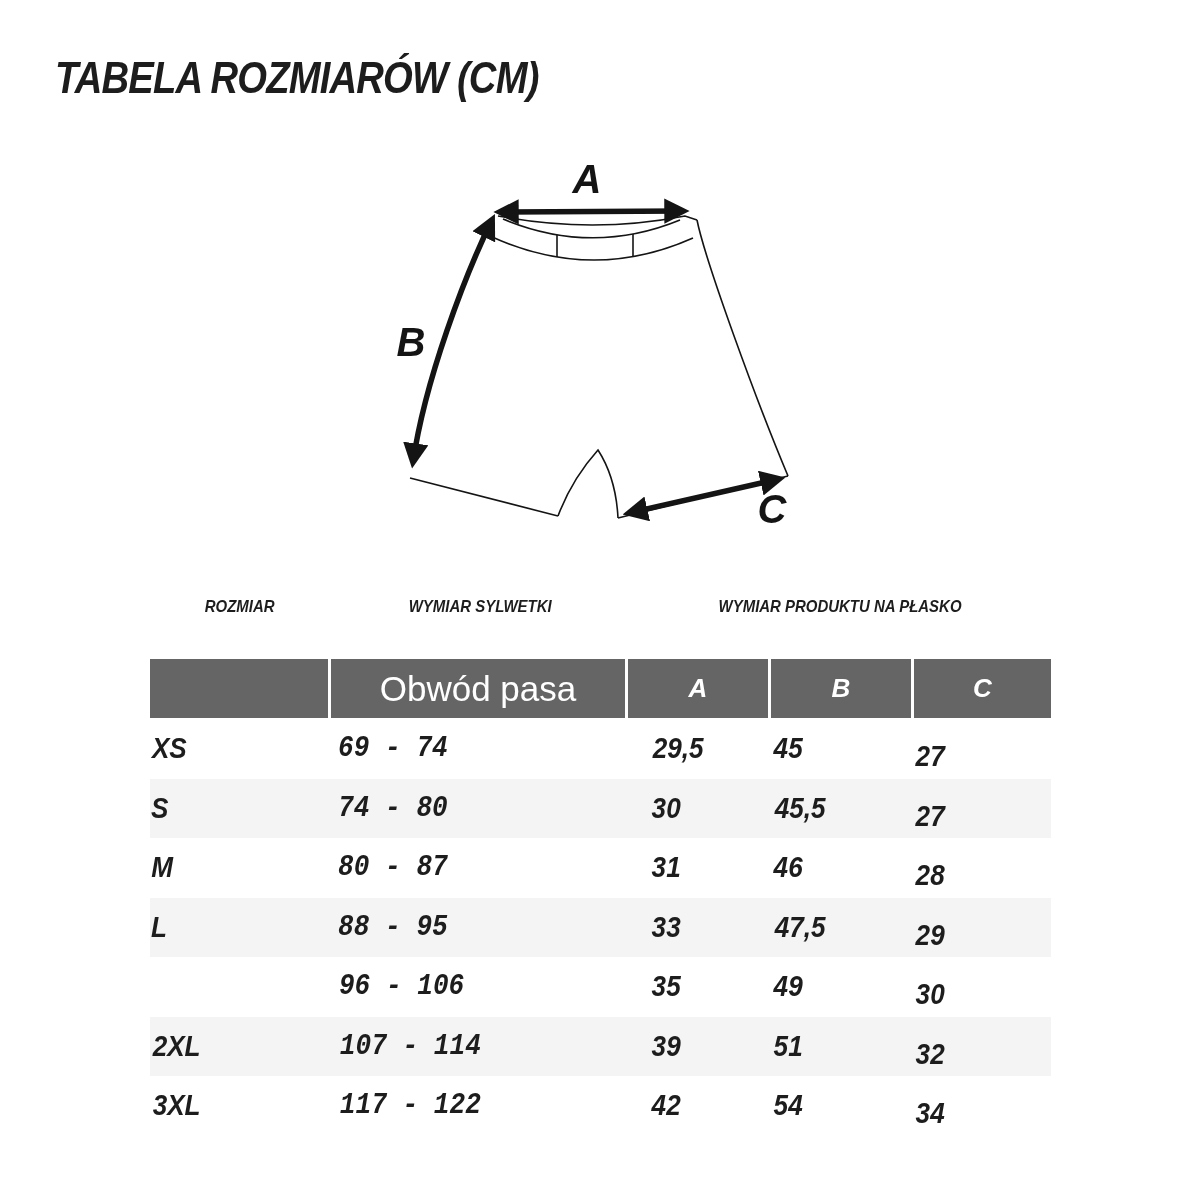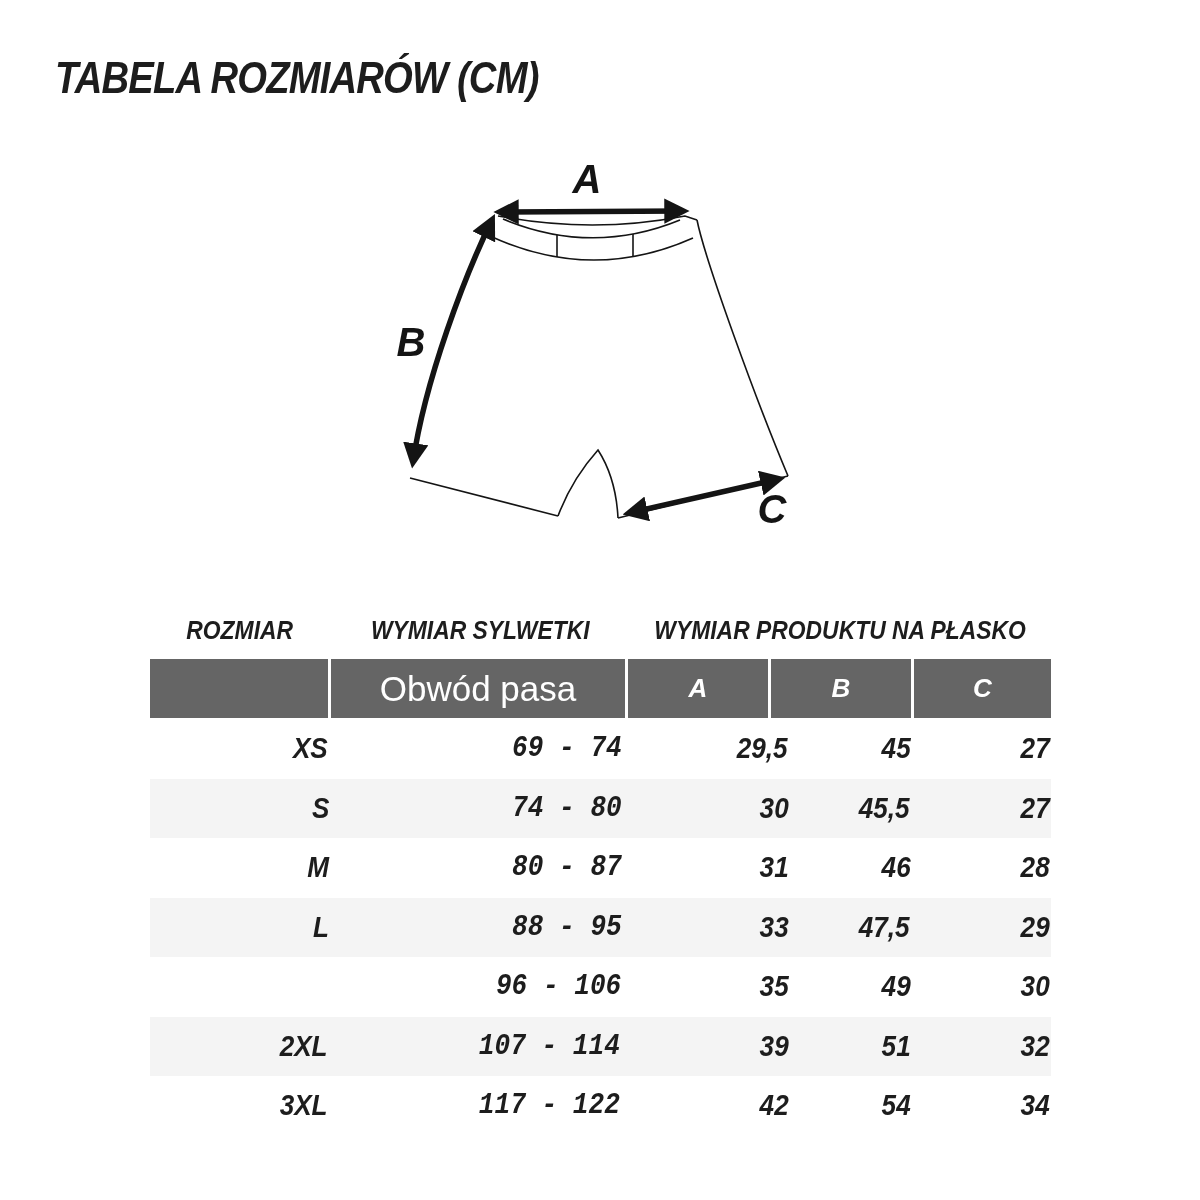--- a/index.html
+++ b/index.html
@@ -17,22 +17,22 @@
     letter-spacing:-1px;white-space:nowrap;
     transform:scaleX(0.85);transform-origin:left center;
     color:var(--text,#1d1d1d);
   }
 
   
   .diagram{left:380px;top:148px;width:450px;height:420px;}
 
   
   .ghead{
-    top:613px;height:34px;display:flex;align-items:center;justify-content:center;
-    font-size:26px;font-weight:700;font-style:italic;white-space:nowrap;
+    top:583px;height:34px;display:flex;align-items:flex-end;justify-content:center;
+    font-size:17px;font-weight:700;font-style:italic;white-space:nowrap;
   }
   .ghead > span{display:inline-block;transform:scaleX(0.88);}
   .g-size {left:150px;width:180px;}
   .g-body {left:332px;width:296px;}
   .g-prod {left:630px;width:421px;}
 
   
   .shead{
     top:659px;height:59px;background:var(--header-bg,#656565);
     display:flex;align-items:center;justify-content:center;
@@ -43,29 +43,29 @@
   .h-a{left:628px;width:140px;}
   .h-b{left:771px;width:140px;}
   .h-c{left:914px;width:137px;}
   .h-abc{font-size:26px;font-weight:700;font-style:italic;}
 
   
   .trow{left:150px;width:901px;height:59.5px;}
   .trow.alt{background:var(--row-alt-bg,#f4f4f4);}
   .cell{
     position:absolute;top:0;height:100%;
-    display:flex;align-items:center;justify-content:flex-end;
+    display:flex;align-items:center;justify-content:flex-start;
     font-size:29px;font-weight:700;font-style:italic;white-space:nowrap;
   }
   .cell > span{display:inline-block;transform:scaleX(0.9);}
   .c-size {left:0;width:180px;}
   .c-waist{left:182px;width:296px;font-family:Liberation Mono, monospace;}
   .c-a{left:500px;width:140px;font-style:italic;}
   .c-b{left:622px;width:140px;}
-  .c-c{left:764px;width:137px;}
+  .c-c{left:764px;width:137px;margin-top:8px;}
 
   svg text{
     font-family:"Liberation Sans", sans-serif;
     font-weight:700;font-style:italic;font-size:40px;fill:#141414;
   }
 </style>
 </head>
 <body>
 
 <h1 class="abs page-title">TABELA ROZMIARÓW (CM)</h1>

